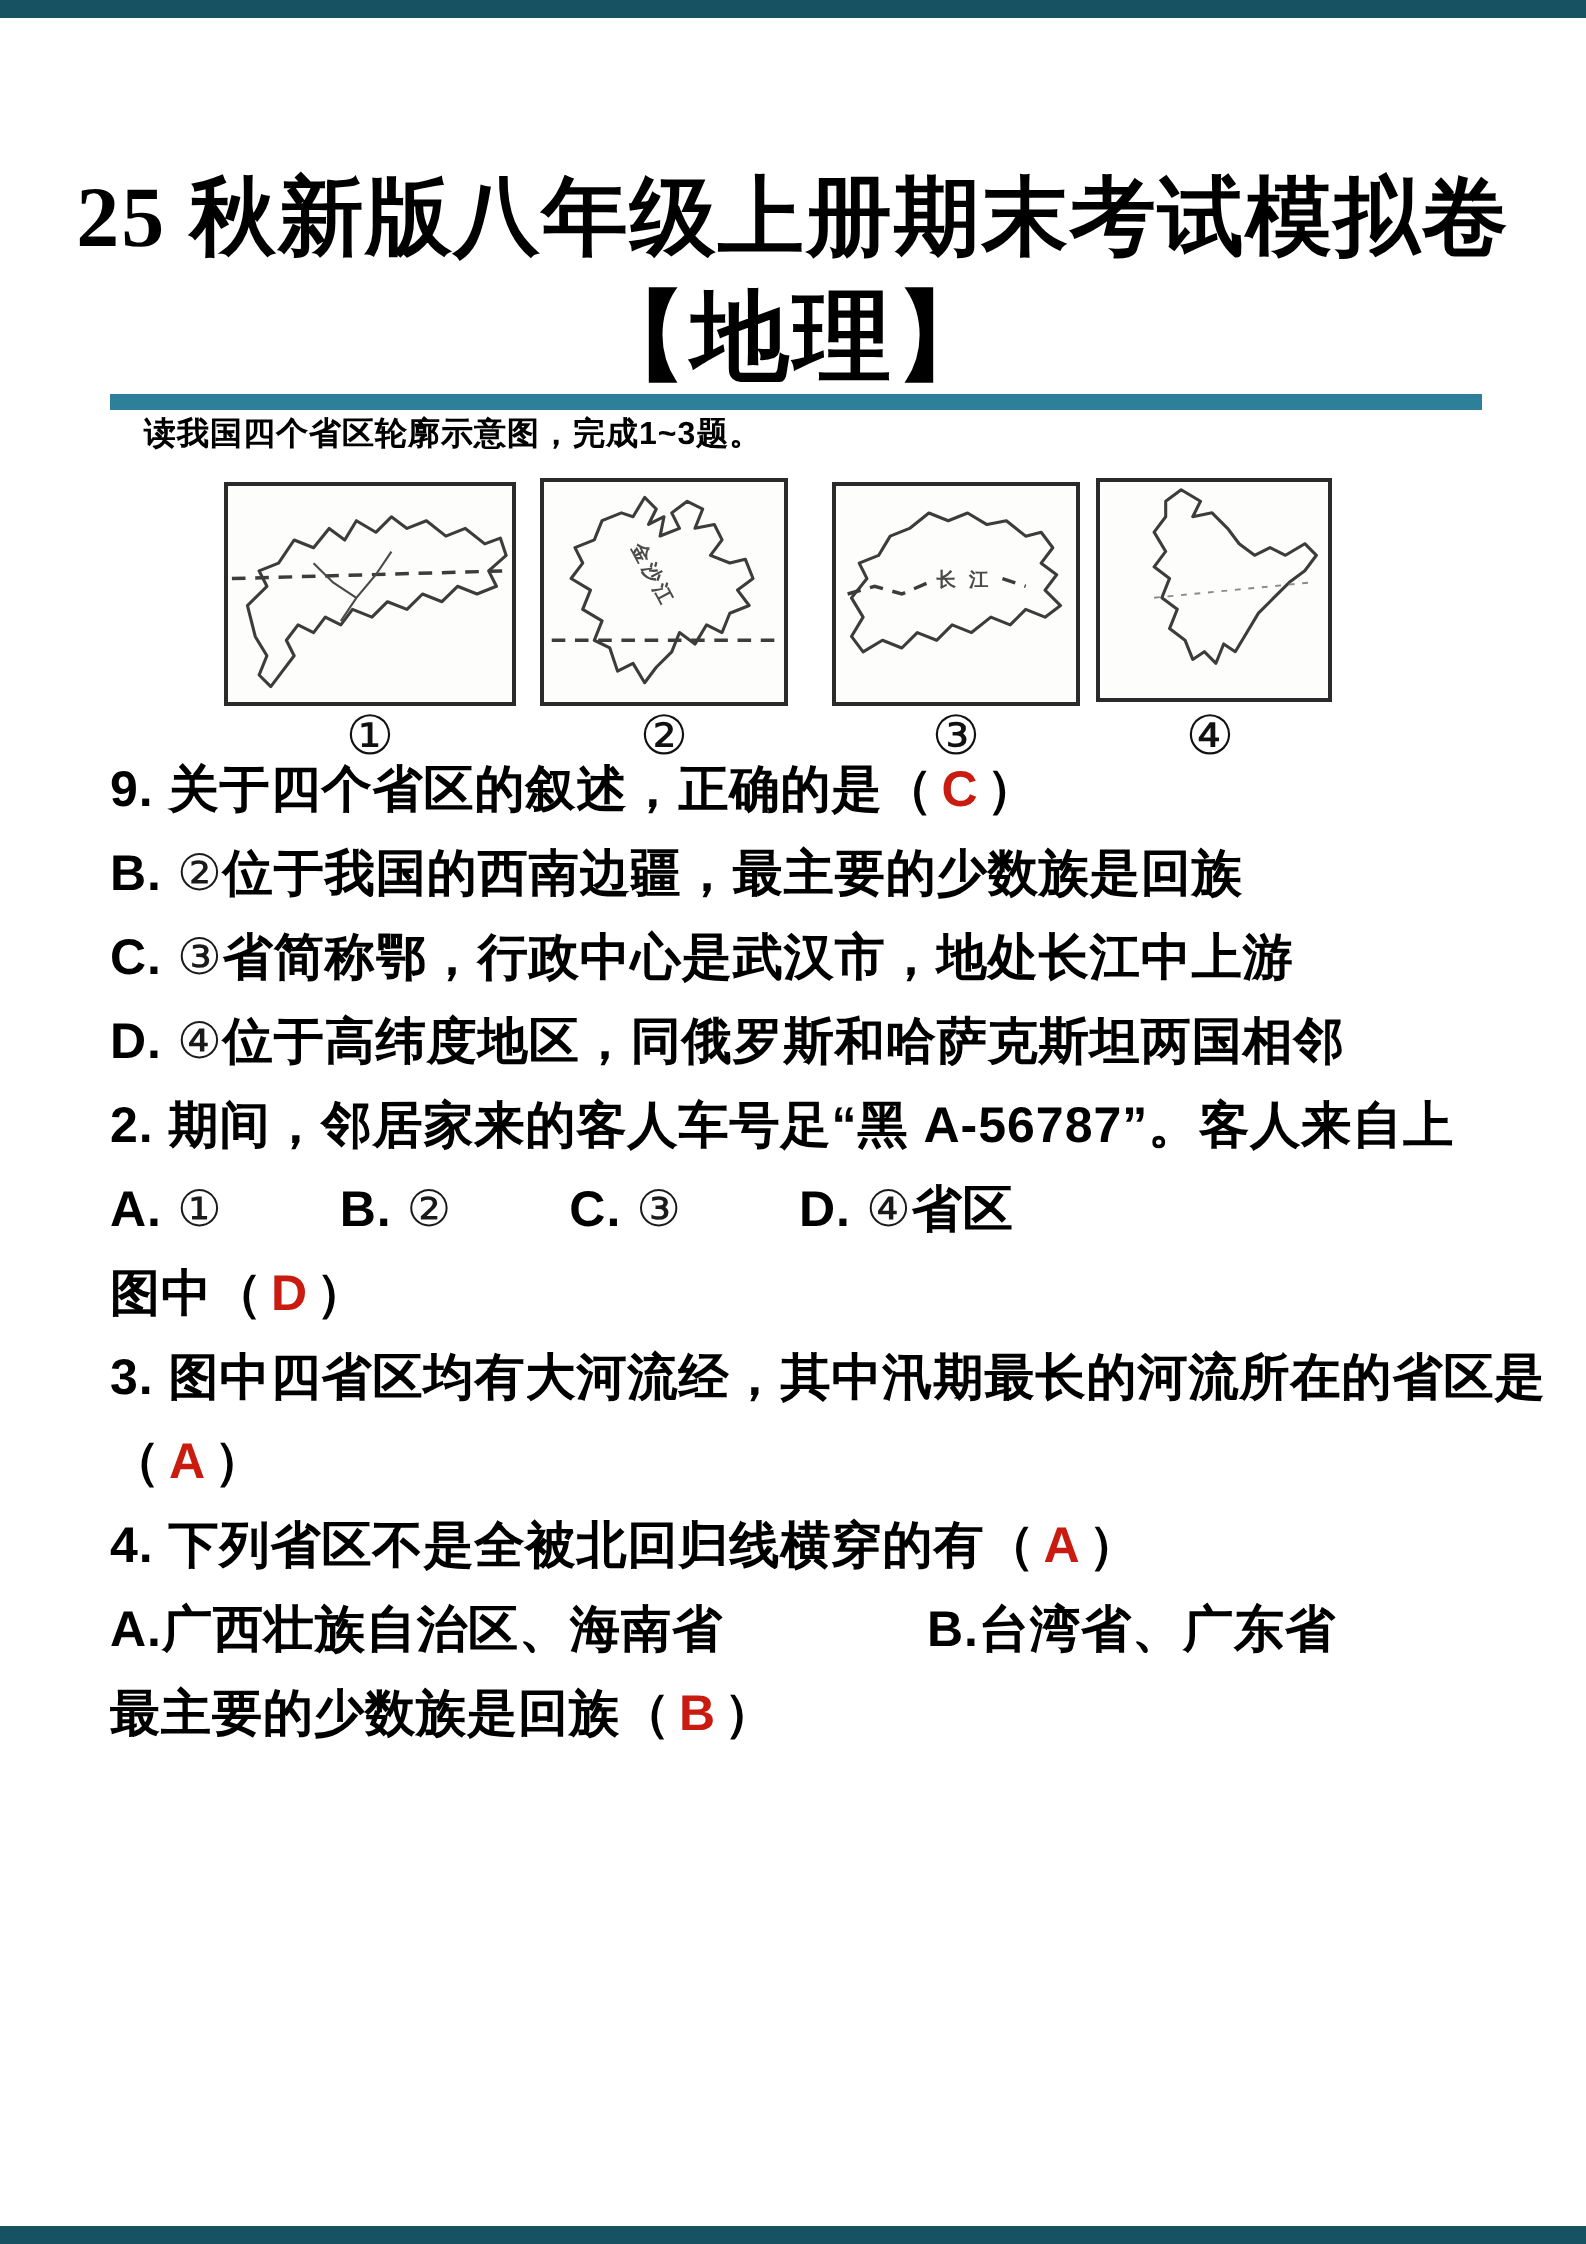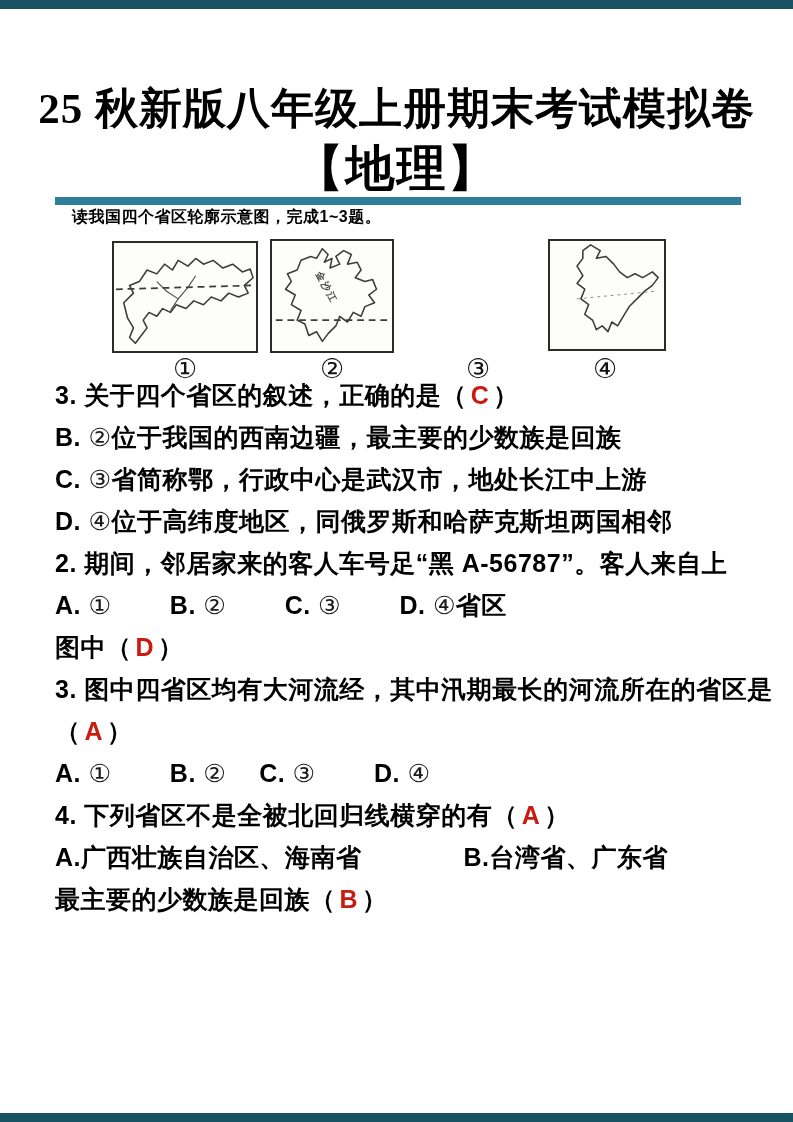--- a/index.html
+++ b/index.html
@@ -80,45 +80,52 @@
     </div>
 
     <div class="map-box" style="left:270px; top:1px; width:124px; height:114px;">
       <svg viewBox="0 0 124 114" preserveAspectRatio="none">
         <path class="outline" d="M52,8 L58,14 L54,22 L62,18 L60,28 L70,24 L66,16 L74,10 L82,14 L78,24 L88,22 L92,30 L86,38 L96,42 L104,40 L108,50 L100,56 L106,64 L96,68 L92,78 L84,74 L78,84 L70,78 L66,88 L58,96 L52,104 L46,94 L38,98 L34,86 L26,82 L30,72 L20,66 L24,56 L14,50 L20,42 L16,34 L26,30 L30,20 L40,16 L46,18 Z"></path>
         <path class="dashline" d="M4,82 L120,82"></path>
         <text class="rlabel" x="40" y="38" transform="rotate(62 46 40)">金沙江</text>
       </svg>
     </div>
 
+    <div class="map-box" style="left:416px; top:3px; width:124px; height:112px;">
+      <svg viewBox="0 0 124 112" preserveAspectRatio="none">
+        <path class="outline" d="M8,58 L16,48 L12,40 L22,36 L28,26 L38,22 L48,14 L58,18 L68,14 L78,20 L88,18 L98,26 L106,24 L112,32 L106,40 L114,46 L108,54 L116,62 L108,68 L98,64 L90,72 L80,68 L70,76 L60,72 L52,80 L42,76 L34,84 L24,80 L14,86 L8,78 L14,68 Z"></path>
+        <path class="dashline" d="M6,56 L20,52 L34,56 L48,50"></path>
+        <path class="dashline" d="M86,48 L98,52"></path>
+        <text class="rlabel" x="52" y="52">长 江</text>
+      </svg>
+    </div>
 
     <div class="map-box" style="left:548px; top:1px; width:118px; height:112px;">
       <svg viewBox="0 0 118 112" preserveAspectRatio="none">
         <path class="outline" d="M34,10 L42,4 L52,10 L48,18 L58,16 L66,24 L72,32 L80,38 L88,34 L96,38 L106,32 L112,38 L106,46 L98,52 L90,60 L82,68 L76,78 L70,88 L64,84 L60,94 L54,88 L48,92 L44,82 L36,76 L40,66 L32,60 L36,50 L28,44 L34,36 L28,26 L34,18 Z"></path>
         <path class="dotline" d="M28,60 L110,52"></path>
       </svg>
     </div>
 
     <span class="map-label" style="left:170px;">①</span>
     <span class="map-label" style="left:317px;">②</span>
     <span class="map-label" style="left:463px;">③</span>
     <span class="map-label" style="left:590px;">④</span>
   </div>
 
   <div class="lines">
-      <div class="line"><span>3. 关于四个省区的叙述，正确的是（</span><span class="red">C</span><span>）</span></div>
+      <div class="line"><span>9. 关于四个省区的叙述，正确的是（</span><span class="red">C</span><span>）</span></div>
       <div class="line"><span>B. </span><span class="light">②</span><span>位于我国的西南边疆，最主要的少数族是回族</span></div>
       <div class="line"><span>C. </span><span class="light">③</span><span>省简称鄂，行政中心是武汉市，地处长江中上游</span></div>
       <div class="line"><span>D. </span><span class="light">④</span><span>位于高纬度地区，同俄罗斯和哈萨克斯坦两国相邻</span></div>
       <div class="line"><span>2. 期间，邻居家来的客人车号足“黑 A-56787”。客人来自上</span></div>
       <div class="line"><span>A. </span><span class="light">①</span><span>　　 B. </span><span class="light">②</span><span>　　 C. </span><span class="light">③</span><span>　　 D. </span><span class="light">④</span><span>省区</span></div>
       <div class="line"><span>图中（</span><span class="red">D</span><span>）</span></div>
       <div class="line"><span>3. 图中四省区均有大河流经，其中汛期最长的河流所在的省区是</span></div>
       <div class="line"><span>（</span><span class="red">A</span><span>）</span></div>
-      <div class="line"><span>A. </span><span class="light">①</span><span>　　 B. </span><span class="light">②</span><span>　 C. </span><span class="light">③</span><span>　　 D. </span><span class="light">④</span></div>
       <div class="line"><span>4. 下列省区不是全被北回归线横穿的有（</span><span class="red">A</span><span>）</span></div>
       <div class="line"><span>A.广西壮族自治区、海南省　　　　B.台湾省、广东省</span></div>
       <div class="line"><span>最主要的少数族是回族（</span><span class="red">B</span><span>）</span></div>
     </div>
 
   <div class="edge-bar bottom"></div>
 
 </div>
 
 </body></html>

